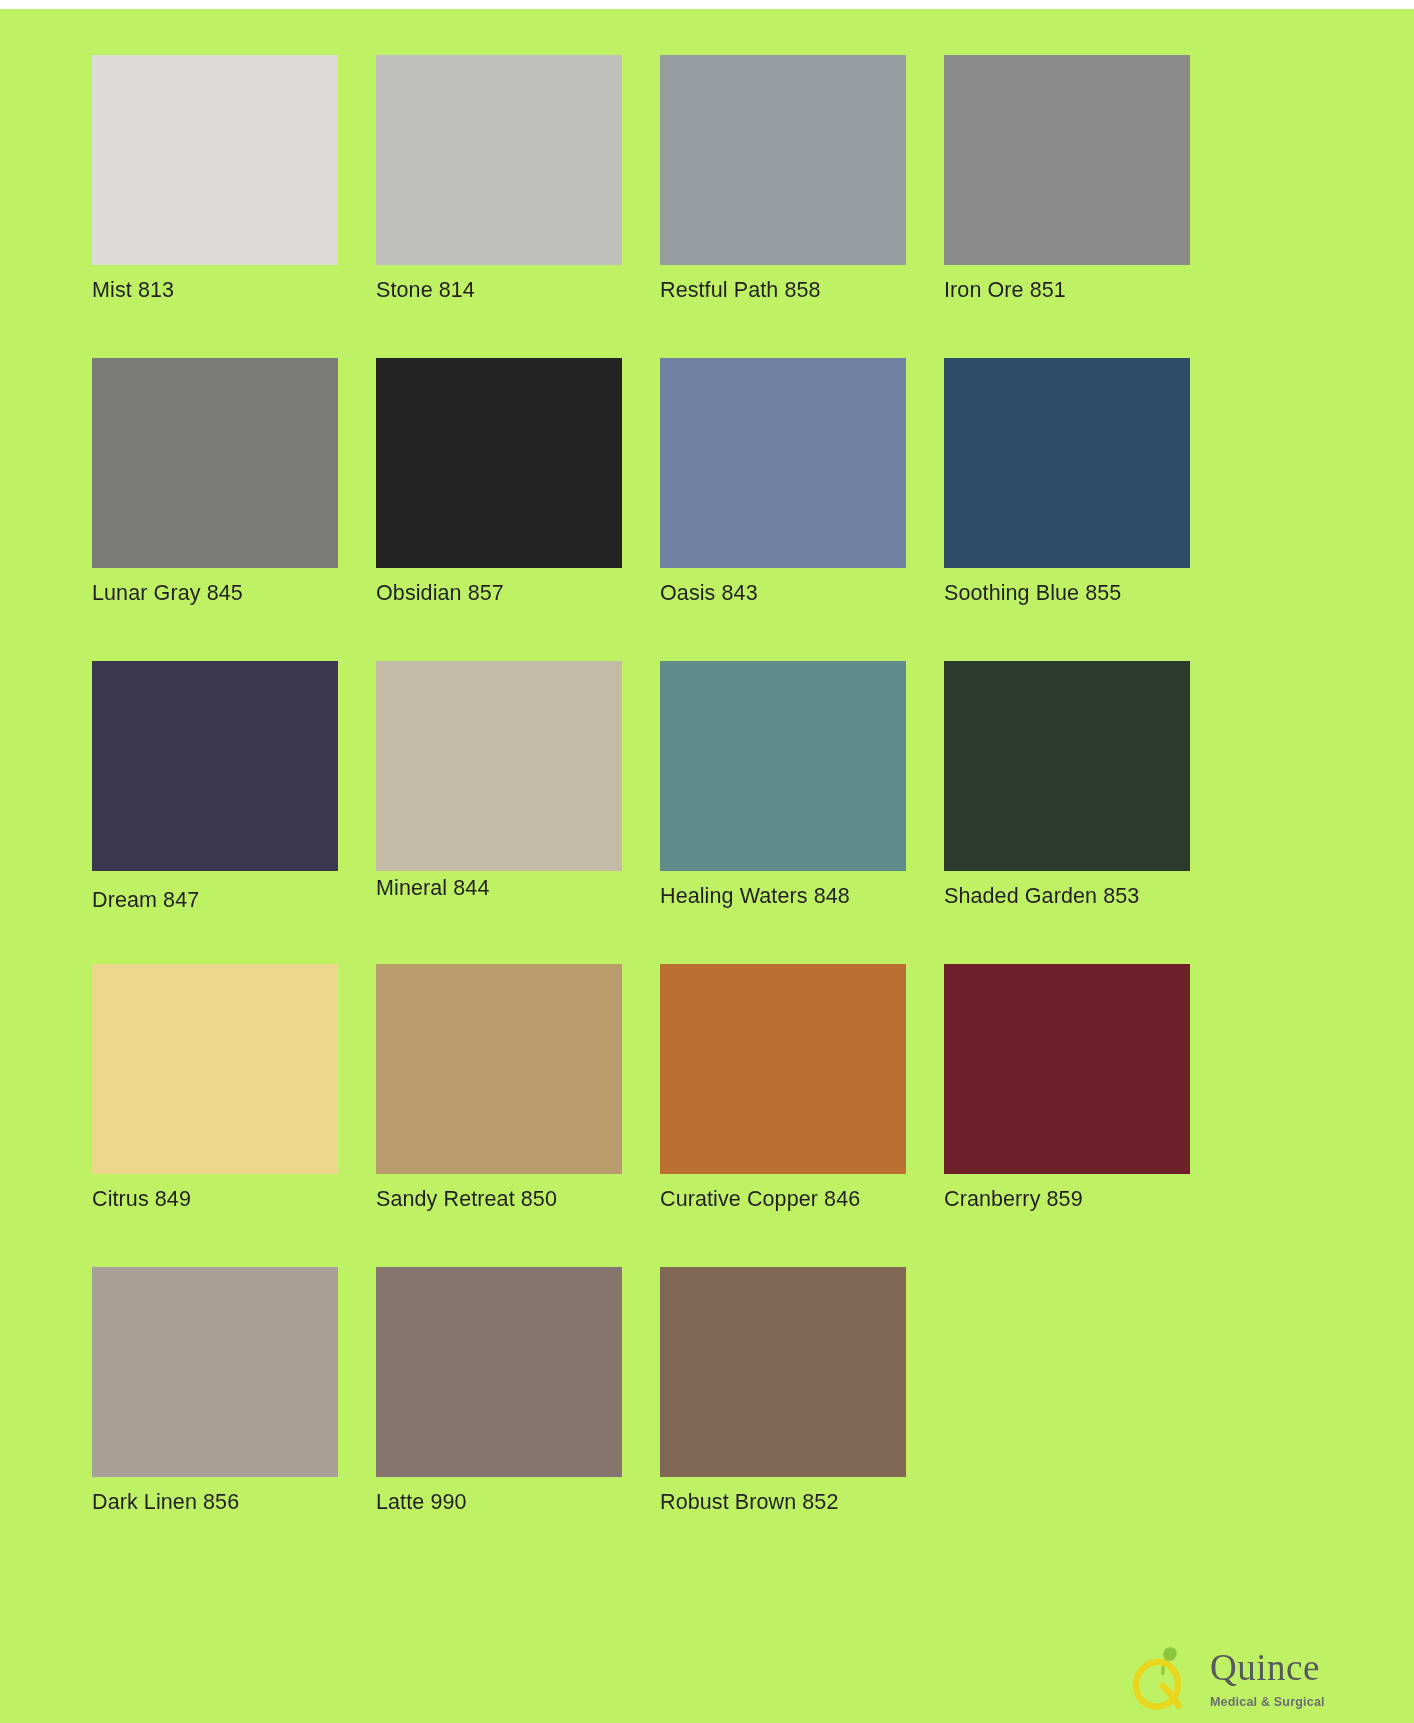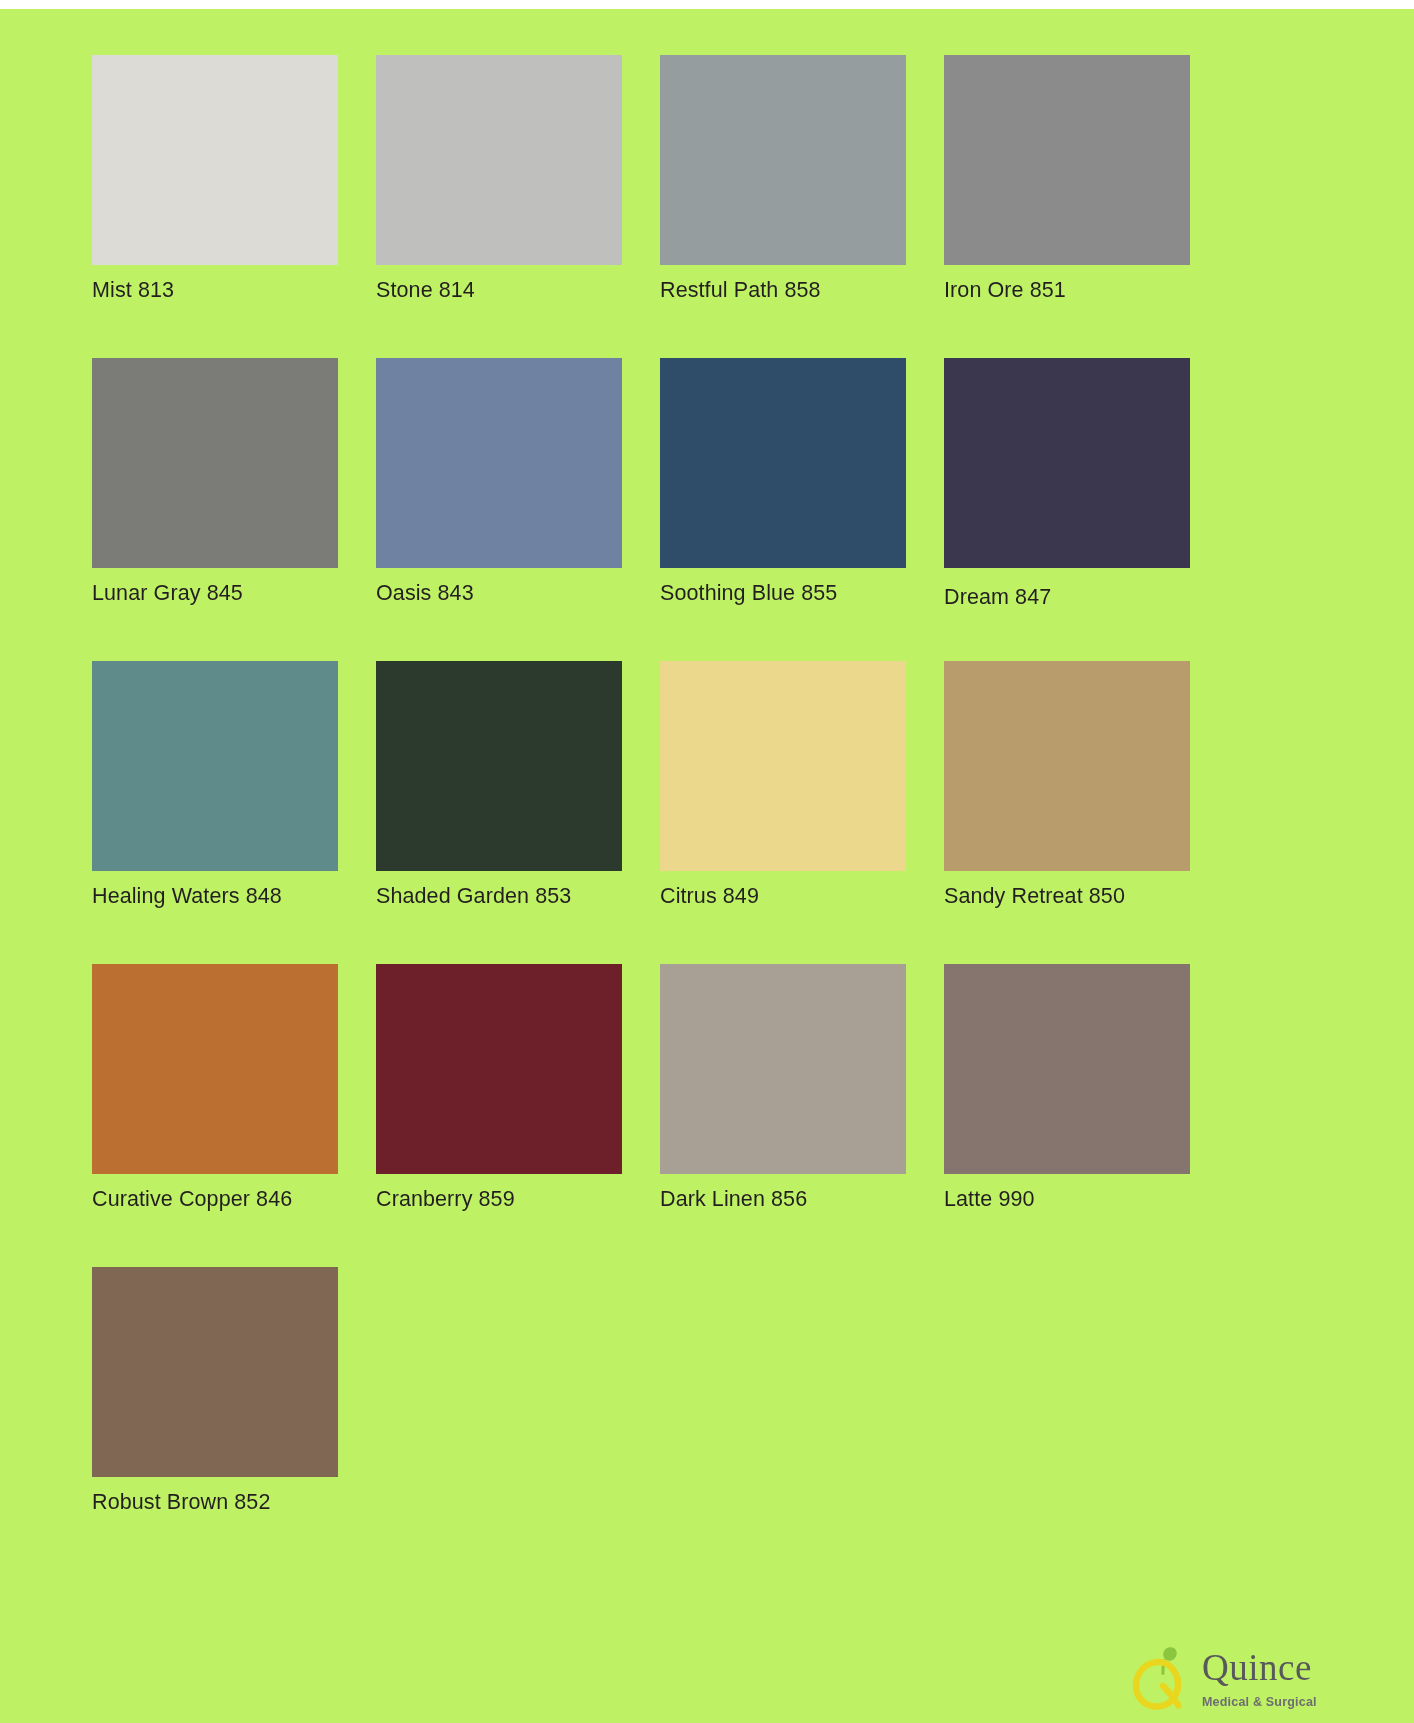--- a/index.html
+++ b/index.html
@@ -66,21 +66,21 @@
 
   
   #brand-logo {
     position: absolute;
     right: 36px;
     bottom: 18px;
     width: 250px;
     height: 74px;
     display: flex;
     align-items: center;
-    gap: 12px;
+    gap: 20px;
   }
   .logo-mark {
     width: 62px;
     height: 66px;
     flex: 0 0 auto;
     position: relative;
   }
   .logo-text {
     display: flex;
     flex-direction: column;
@@ -124,30 +124,38 @@
       </div>
       <div class="swatch-cell">
         <div class="swatch-chip" style="background-color: rgb(139, 139, 140);"></div>
         <div class="swatch-label">Iron Ore 851</div>
       </div>
       <div class="swatch-cell">
         <div class="swatch-chip" style="background-color: rgb(123, 123, 119);"></div>
         <div class="swatch-label">Lunar Gray 845</div>
       </div>
       <div class="swatch-cell">
+        <div class="swatch-chip" style="background-color: rgb(35, 35, 36);"></div>
+        <div class="swatch-label">Obsidian 857</div>
+      </div>
+      <div class="swatch-cell">
         <div class="swatch-chip" style="background-color: rgb(112, 130, 162);"></div>
         <div class="swatch-label">Oasis 843</div>
       </div>
       <div class="swatch-cell">
         <div class="swatch-chip" style="background-color: rgb(47, 77, 104);"></div>
         <div class="swatch-label">Soothing Blue 855</div>
       </div>
       <div class="swatch-cell nudge-down">
         <div class="swatch-chip" style="background-color: rgb(58, 55, 79);"></div>
         <div class="swatch-label">Dream 847</div>
+      </div>
+      <div class="swatch-cell nudge-up">
+        <div class="swatch-chip" style="background-color: rgb(196, 187, 165);"></div>
+        <div class="swatch-label">Mineral 844</div>
       </div>
       <div class="swatch-cell">
         <div class="swatch-chip" style="background-color: rgb(95, 139, 139);"></div>
         <div class="swatch-label">Healing Waters 848</div>
       </div>
       <div class="swatch-cell">
         <div class="swatch-chip" style="background-color: rgb(44, 58, 45);"></div>
         <div class="swatch-label">Shaded Garden 853</div>
       </div>
       <div class="swatch-cell">

